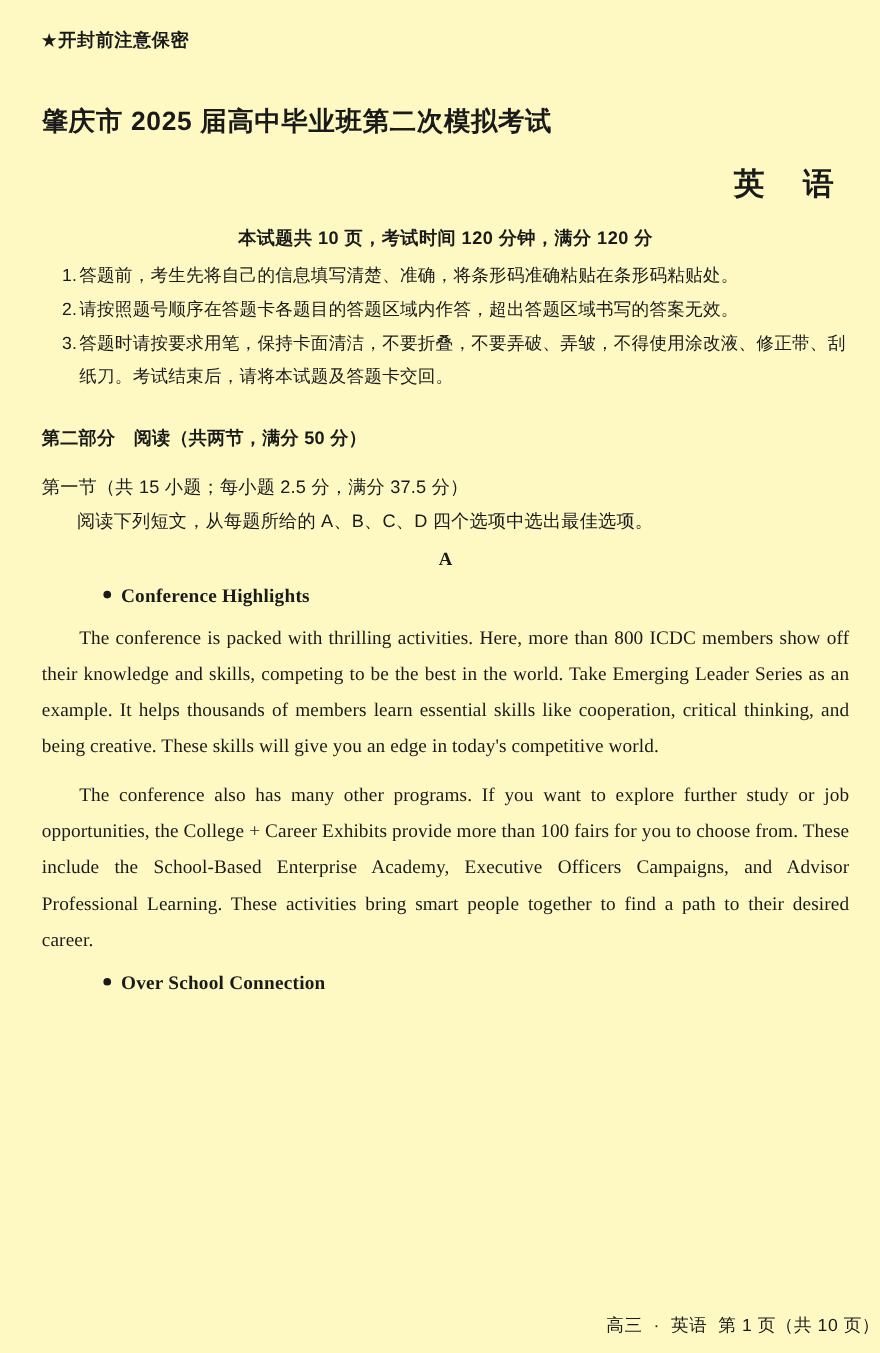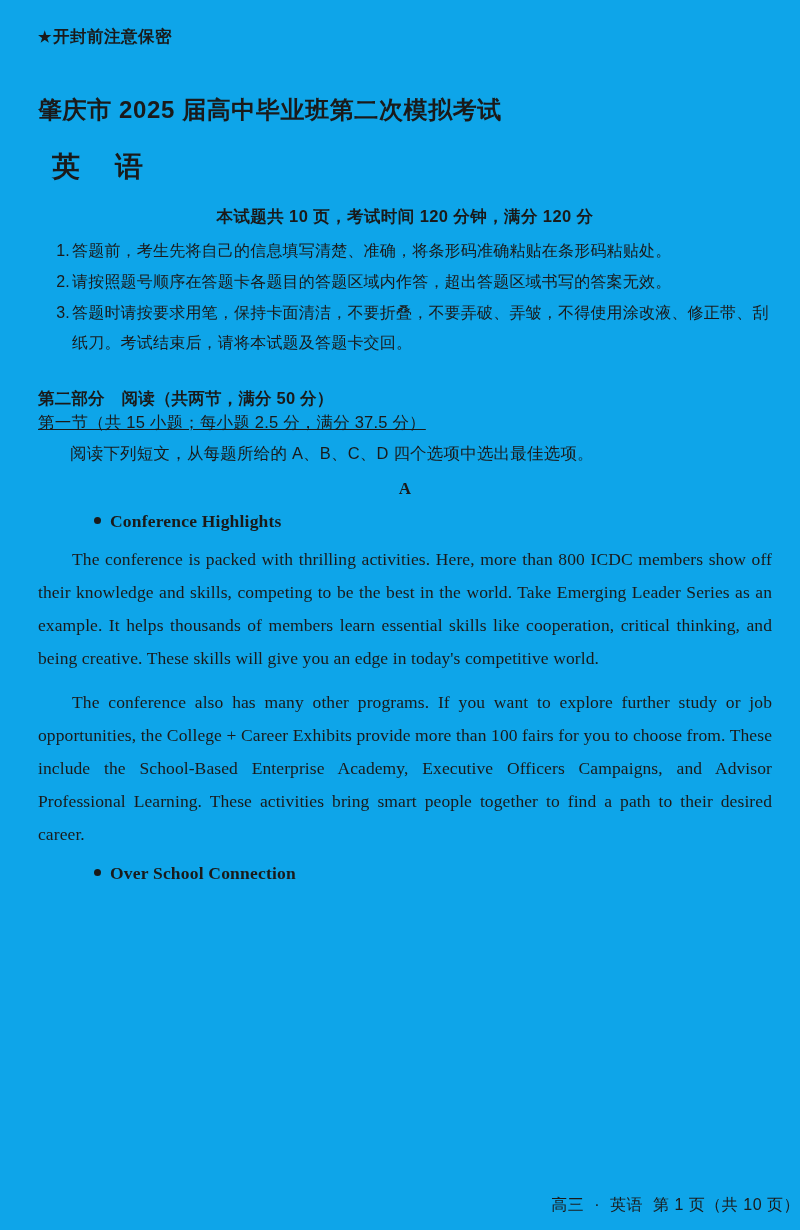--- a/index.html
+++ b/index.html
@@ -15,21 +15,21 @@
     color: #1a1a1a;
     overflow: hidden;
   }
   .page {
     position: relative;
     width: 800px;
     height: 1230px;
     padding: 0;
     box-sizing: border-box;
     
-    background: #0ea5e9;
+    background: #fef9c3;
   }
   .inner {
     position: absolute;
     left: 38px;
     top: 0;
     width: 734px;
   }
 
   .secrecy {
     margin-top: 26px;
@@ -46,21 +46,21 @@
   .exam-title {
     margin-top: 46px;
     text-align: left;
     font-family: "Liberation Sans", sans-serif;
     font-weight: bold;
     font-size: 24px;
     letter-spacing: 0.6px;
   }
   .subject {
     margin-top: 22px;
-    text-align: left;
+    text-align: right;
     font-family: "Liberation Serif", serif;
     font-weight: bold;
     font-size: 28px;
     letter-spacing: 14px;
     text-indent: 14px;
   }
   .subtitle {
     margin-top: 20px;
     text-align: center;
     font-family: "Liberation Sans", sans-serif;
@@ -96,25 +96,24 @@
   }
 
   .part-head {
     margin-top: 30px;
     font-family: "Liberation Sans", sans-serif;
     font-weight: bold;
     font-size: 16.5px;
     letter-spacing: 0.2px;
   }
   .section-head {
-    margin-top: 2px;
-    font-family: "Liberation Sans", sans-serif;
-    font-size: 16.5px;
-    letter-spacing: 0.2px;
-    text-decoration: underline;
+    margin-top: 22px;
+    font-family: "Liberation Sans", sans-serif;
+    font-size: 16.5px;
+    letter-spacing: 0.2px;
   }
   .section-instr {
     margin-top: 9px;
     text-indent: 32px;
     font-family: "Liberation Sans", sans-serif;
     font-size: 16.5px;
     letter-spacing: 0.2px;
   }
 
   .passage-label {

